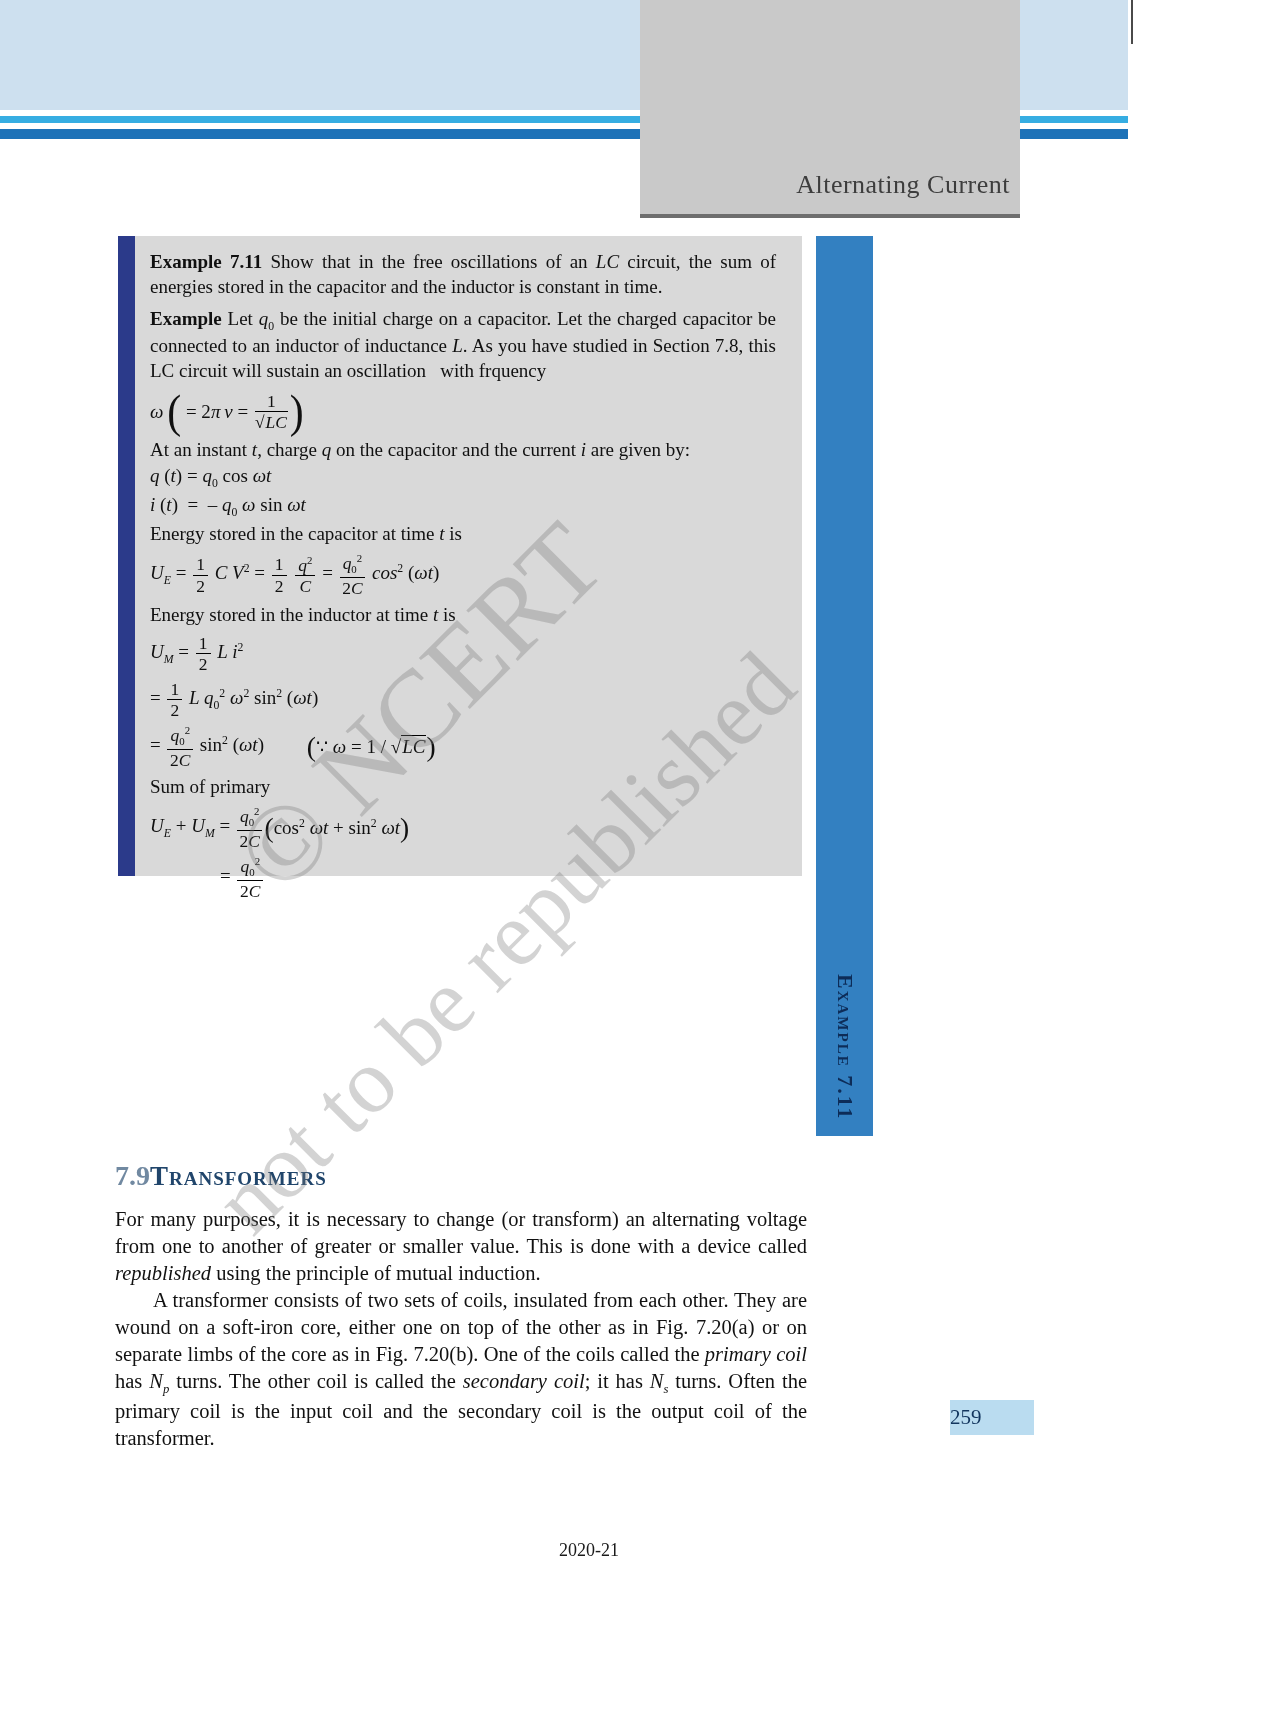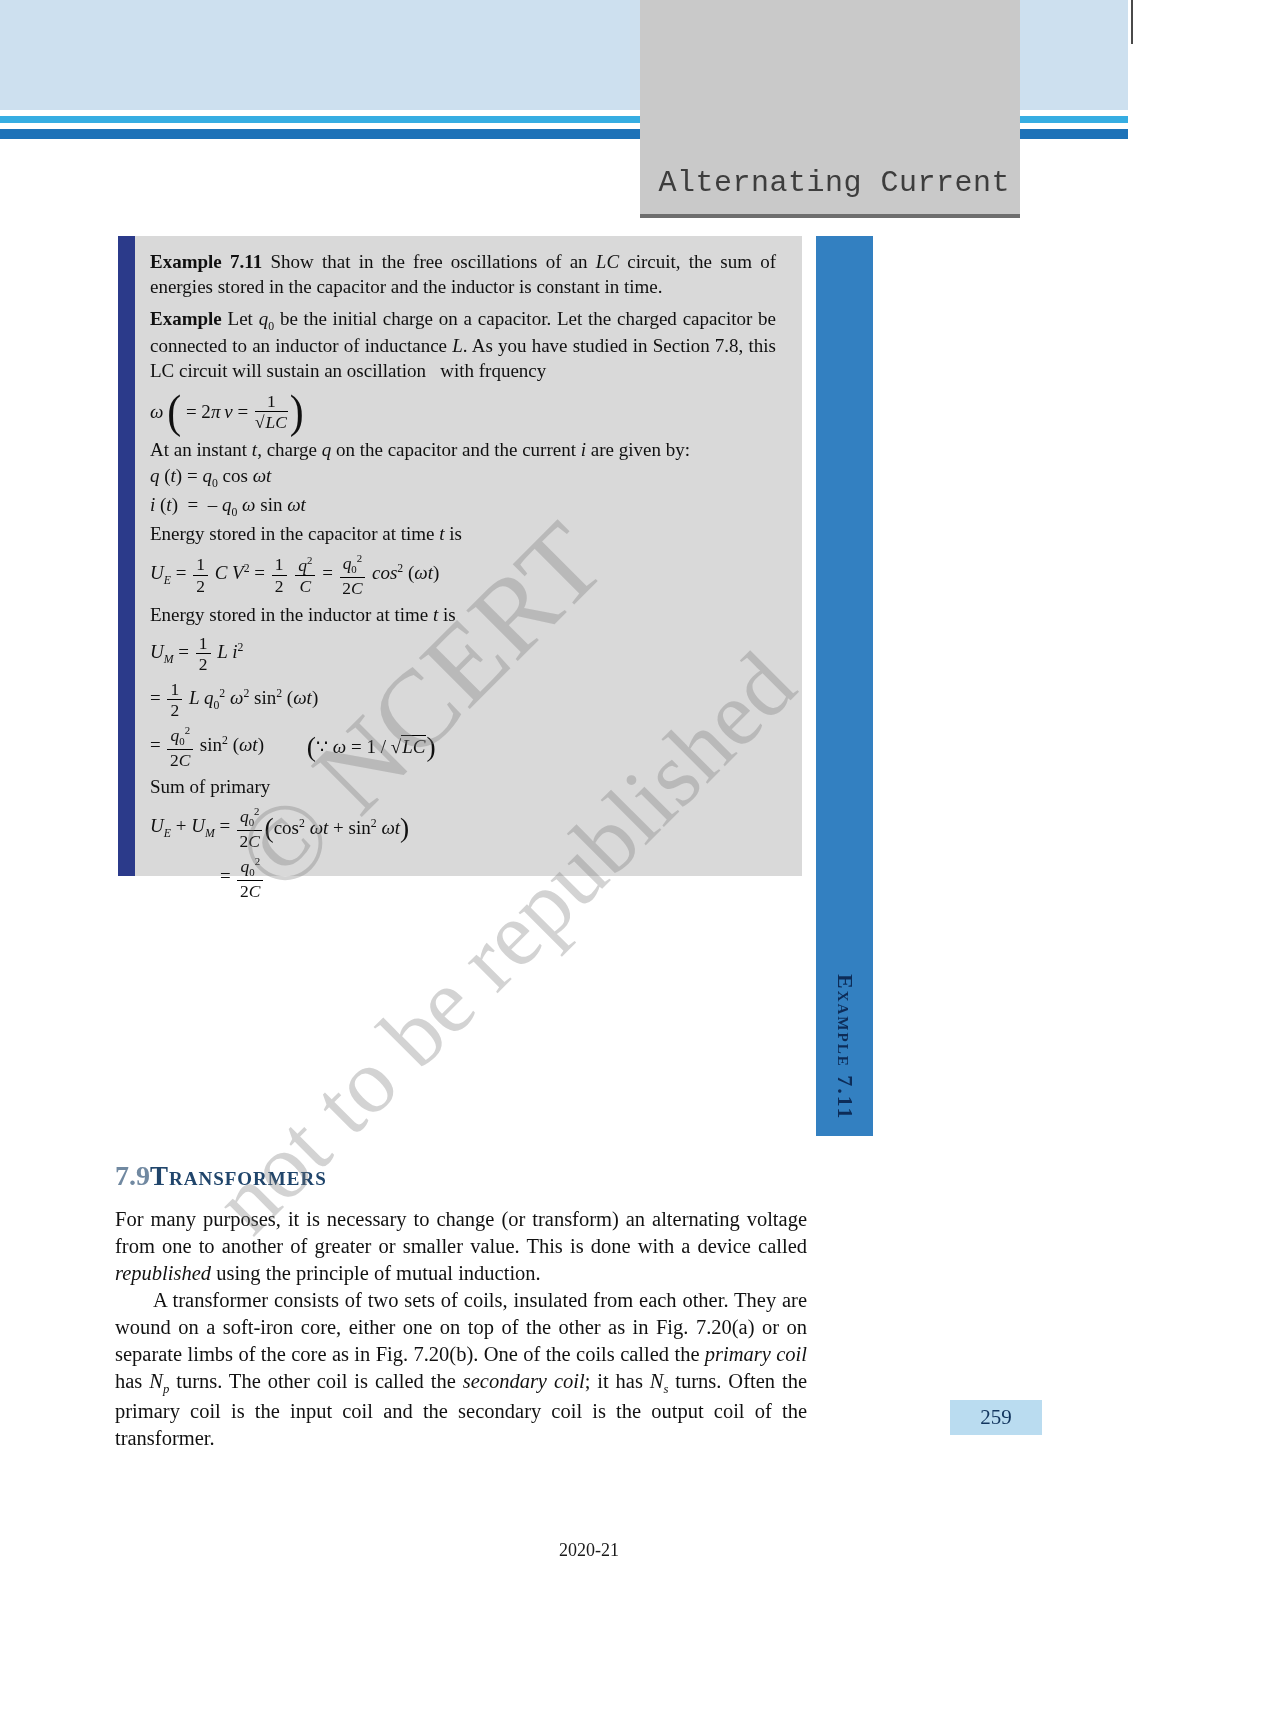--- a/index.html
+++ b/index.html
@@ -11,21 +11,21 @@
   .page { position:absolute; inset:0; overflow:hidden; background:#fff; }
 
   
   .band        { position:absolute; left:0; top:0;    width:1128px; height:110px; background:#cde0ef; }
   .stripe-cyan { position:absolute; left:0; top:116px; width:1128px; height:7px;  background:#36ade2; }
   .stripe-blue { position:absolute; left:0; top:129px; width:1128px; height:10px; background:#1d72b8; }
   .corner-line { position:absolute; left:1131px; top:0; width:2px; height:44px; background:#4a4a4a; }
   .chapter-box { position:absolute; left:640px; top:0; width:380px; height:218px; background:#c9c9c9; }
   .chapter-title {
     position:absolute; right:10px; bottom:18px;
-    font-family:Liberation Mono, monospace; font-size:30px; color:#3d3d3d; letter-spacing:0.5px;
+    font-family:Liberation Serif, serif; font-size:26px; color:#3d3d3d; letter-spacing:0.5px;
   }
   .chapter-rule { position:absolute; left:0; bottom:0; width:100%; height:4px; background:#6e6e6e; }
 
   
   .example-box { position:absolute; left:118px; top:236px; width:684px; height:640px; background:#d9d9d9; }
   .navy-strip  { position:absolute; left:0; top:0; width:17px; height:100%; background:#2b3a8a; }
   .example-content {
     position:absolute; left:17px; top:0; width:667px; height:100%;
     padding:14px 26px 0 15px;
     font-size:19px; line-height:1.3; text-align:justify; color:#101010;
@@ -59,22 +59,22 @@
   .sec-title{ font-size:27px; color:#20456b; font-variant:small-caps; letter-spacing:1px; }
   .body-text {
     position:absolute; left:115px; top:1206px; width:692px;
     font-size:20.5px; line-height:1.32; text-align:justify; color:#111;
   }
   .body-text p { margin:0; }
   .body-text p.indent { text-indent:38px; }
 
   
   .pagenum-box {
-    position:absolute; left:950px; top:1400px; width:92px; height:35px;
-    background:#badcf0; display:flex; align-items:center; justify-content:center;
+    position:absolute; left:950px; top:1400px; width:84px; height:35px;
+    background:#badcf0; display:flex; align-items:center; justify-content:flex-start;
     font-size:21px; color:#12355e;
   }
   .footer { position:absolute; left:0; top:1540px; width:1170px; text-align:center; font-size:18px; color:#1a1a1a;padding-left:8px; }
 
   
   .wm {
     position:absolute; color:rgba(120,120,120,0.33); z-index:40;
     pointer-events:none; white-space:nowrap; font-family:"Liberation Serif", serif;
   }
   .wm1 { left:300px; top:790px;  font-size:110px; transform:rotate(-45deg); transform-origin:left bottom; }

